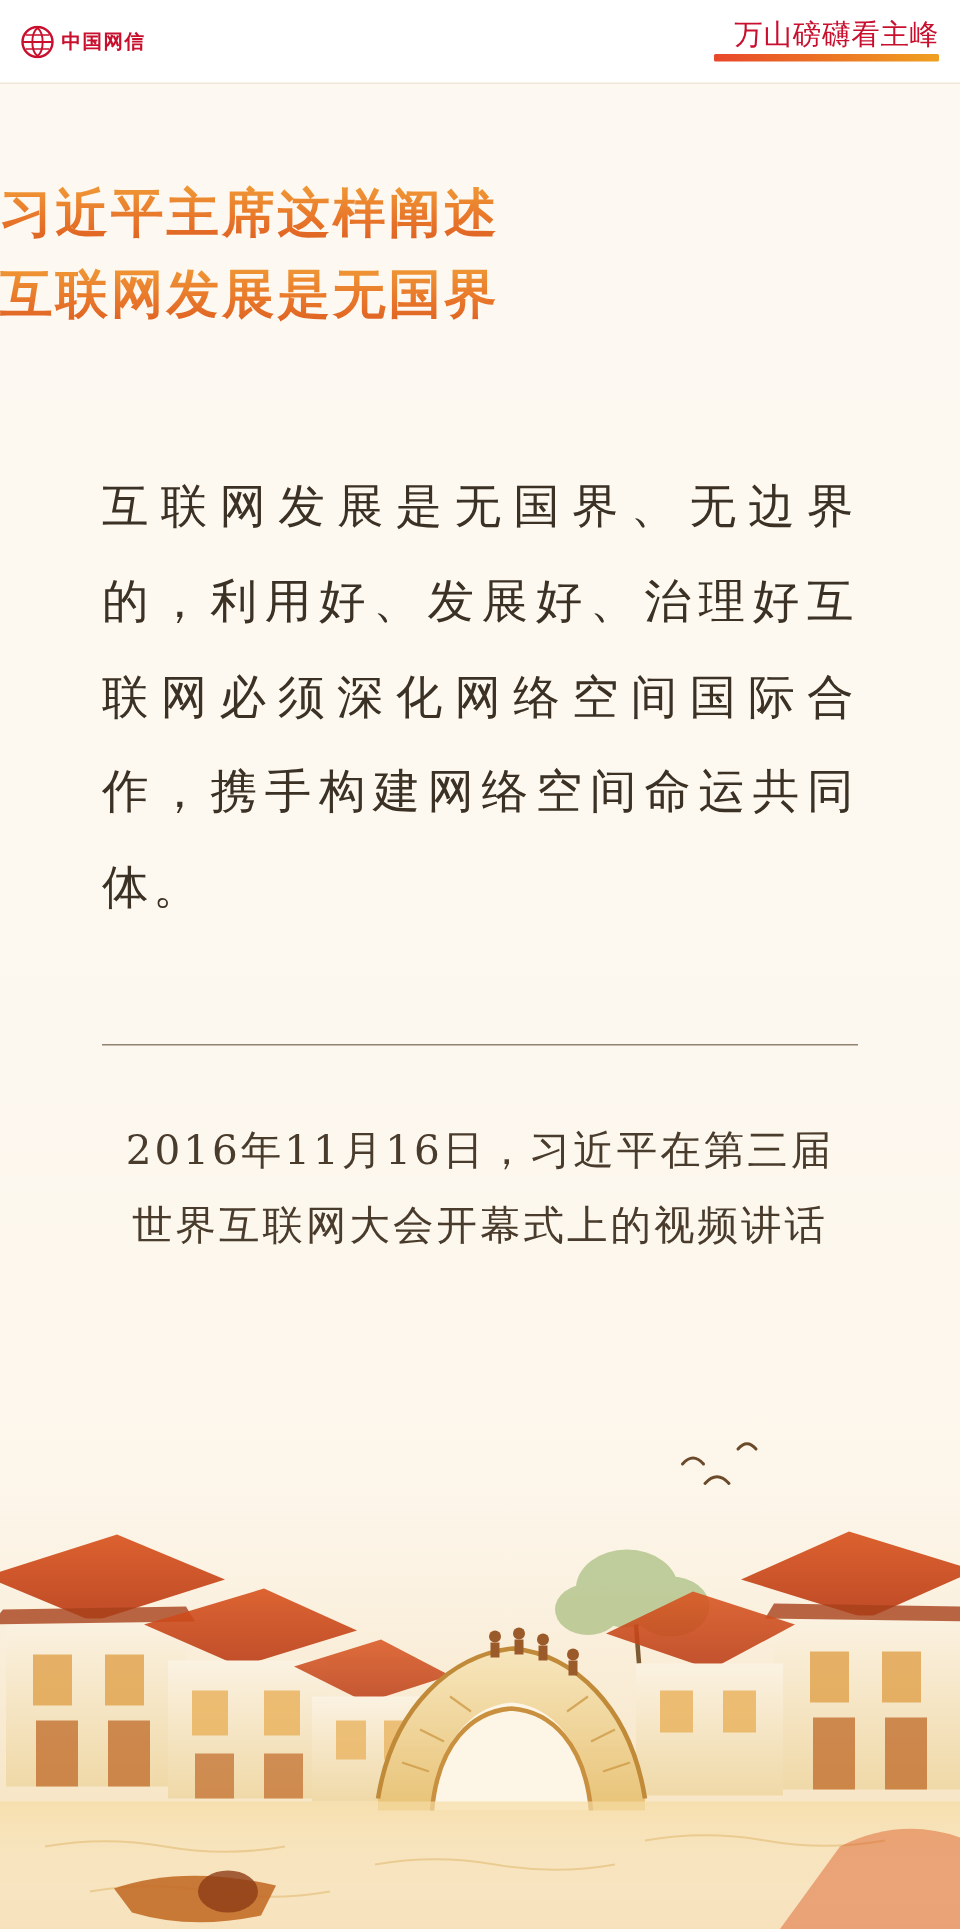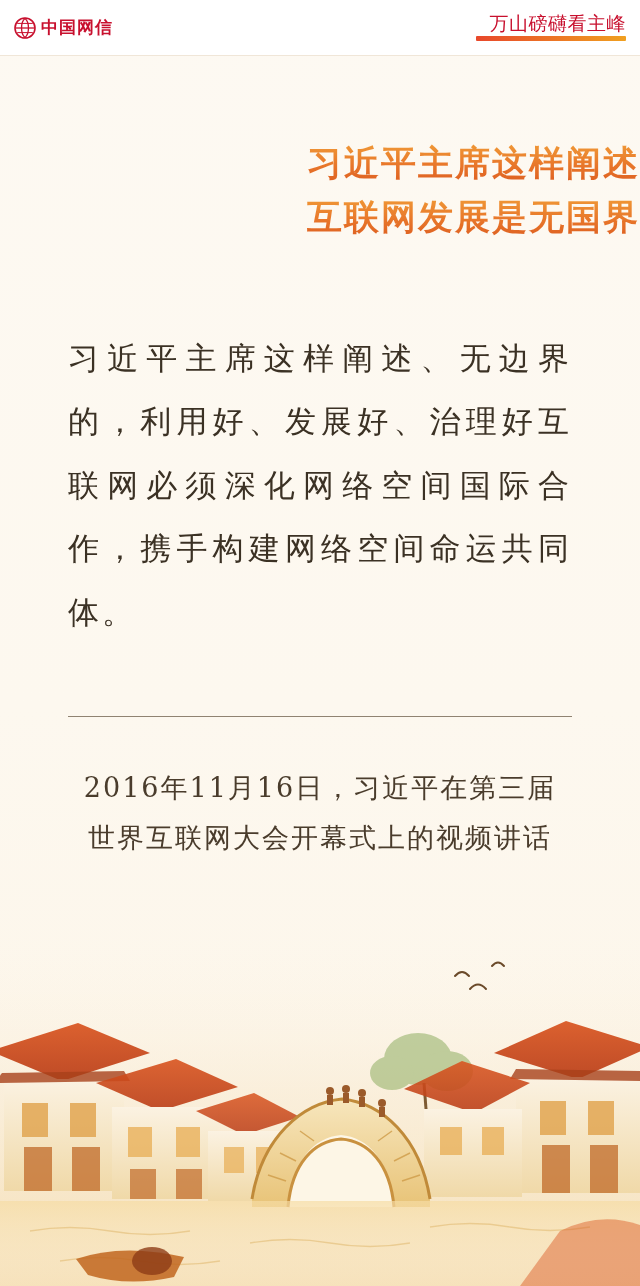--- a/index.html
+++ b/index.html
@@ -41,21 +41,21 @@
     gap: 5px;
   }
   .brand-mark {
     width: 22px;
     height: 22px;
     position: relative;
   }
   .brand-text {
     font-family: "DejaVu Sans", sans-serif;
     font-weight: bold;
-    font-size: 17px;
+    font-size: 13px;
     color: #c8102e;
     letter-spacing: 1px;
   }
   .campaign {
     display: flex;
     flex-direction: column;
     align-items: flex-end;
   }
   .campaign-text {
     font-family: "DejaVu Sans", sans-serif;
@@ -68,22 +68,22 @@
   .campaign-bar {
     margin-top: 3px;
     width: 150px;
     height: 5px;
     background: linear-gradient(90deg, #e8482b 0%, #f0a020 100%);
     border-radius: 1px;
   }
 
   
   .title-block {
-    margin-top: 80px;
-    text-align: right;
+    margin-top: 60px;
+    text-align: left;
   }
   .title-line {
     font-family: "DejaVu Sans", sans-serif;
     font-weight: bold;
     font-size: 35px;
     line-height: 1.55;
     letter-spacing: 2px;
     background: linear-gradient(180deg, #f2a43a 0%, #e8762a 55%, #d9561d 100%);
     -webkit-background-clip: text;
     background-clip: text;
@@ -160,21 +160,21 @@
       <span class="campaign-bar"></span>
     </div>
 
   </div>
 
   <div class="title-block">
     <div class="title-line">习近平主席这样阐述</div>
     <div class="title-line">互联网发展是无国界</div>
   </div>
 
-  <div class="quote">习近平主席这样阐述、无边界的，利用好、发展好、治理好互联网必须深化网络空间国际合作，携手构建网络空间命运共同体。</div>
+  <div class="quote">互联网发展是无国界、无边界的，利用好、发展好、治理好互联网必须深化网络空间国际合作，携手构建网络空间命运共同体。</div>
 
   <div class="divider"></div>
 
   <div class="attribution">
     <div>2016年11月16日，习近平在第三届</div>
     <div>世界互联网大会开幕式上的视频讲话</div>
   </div>
 
   <div class="illustration">
     <svg width="640" height="355" viewBox="0 0 640 355">

